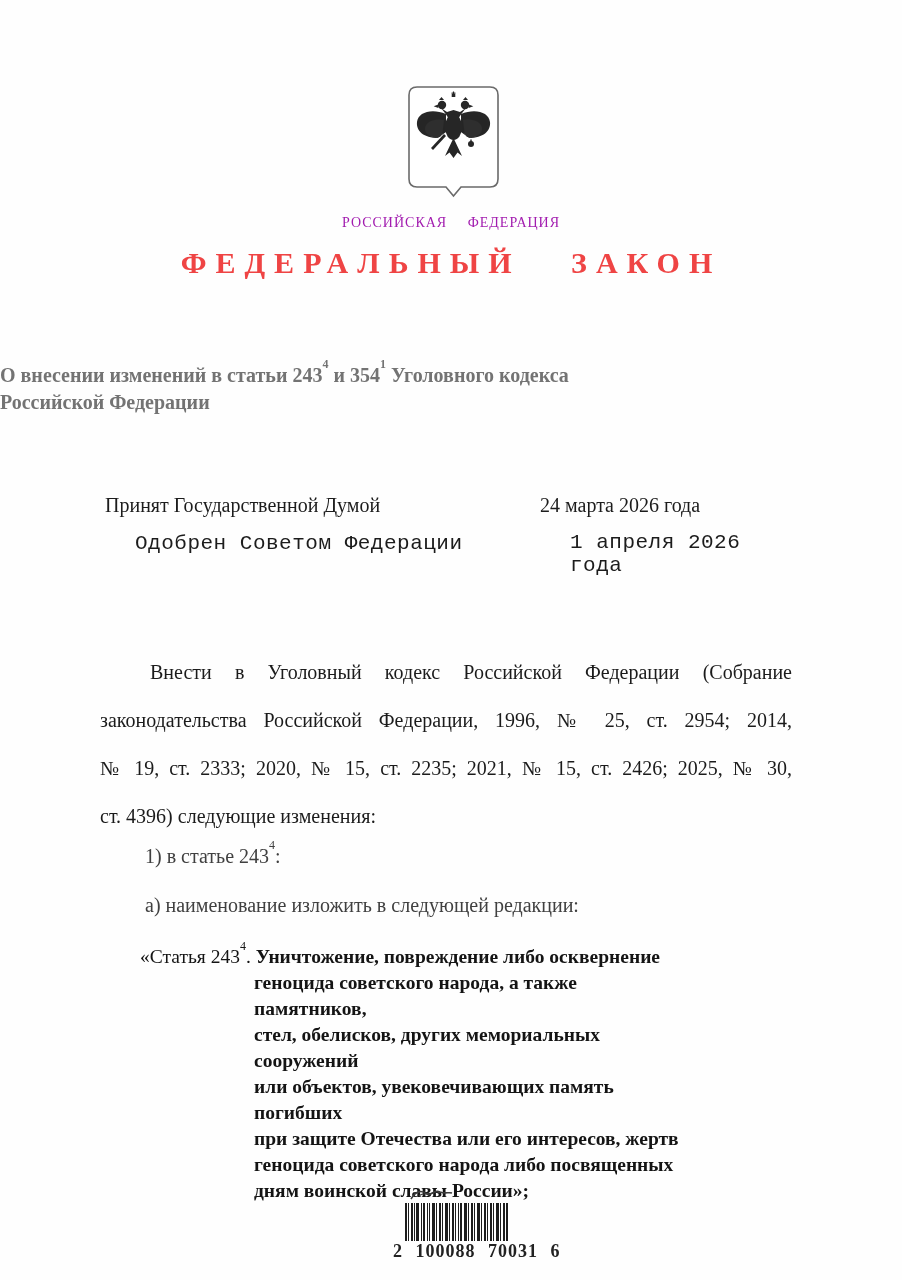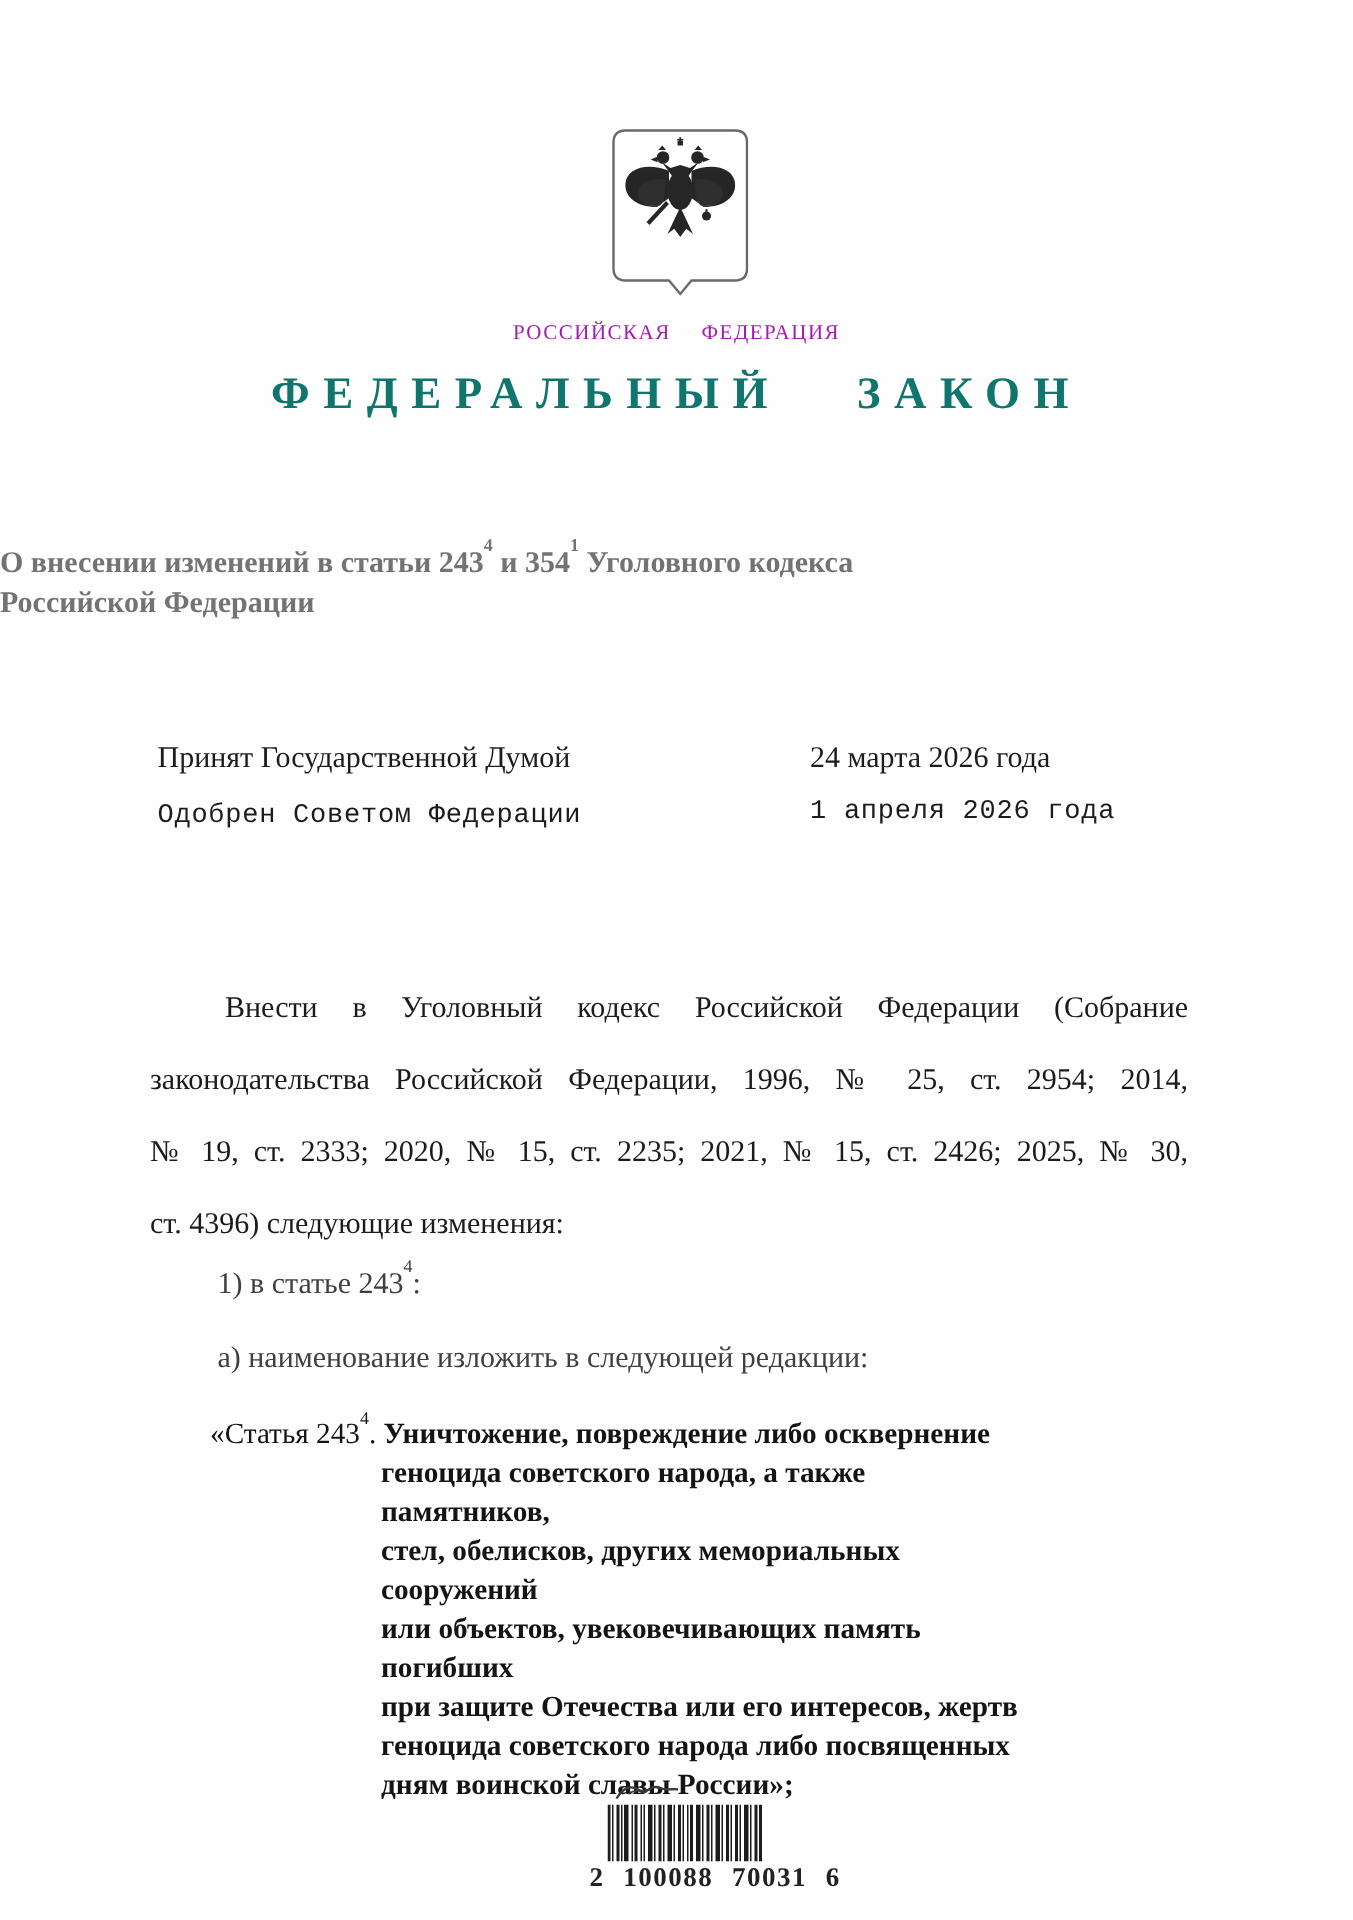--- a/index.html
+++ b/index.html
@@ -19,37 +19,37 @@
 
   
   .country{
     position:absolute;top:215px;left:0;width:100%;
     text-align:center;font-size:14px;letter-spacing:1px;word-spacing:16px;
     color:#a21caf;
   }
   .law-type{
     position:absolute;top:246px;left:0;width:100%;
     text-align:center;font-size:30px;font-weight:bold;
-    letter-spacing:9px;word-spacing:34px;color:#0f766e;
+    letter-spacing:9px;word-spacing:34px;color:#ef4444;
   }
   .doc-title{
     position:absolute;top:362px;left:0;width:100%;
     text-align:left;font-size:20px;font-weight:bold;line-height:27px;
     color:#737373;
   }
   sup{font-size:12px;line-height:0;position:relative;top:-6px;}
 
   
   .approval-row{position:absolute;left:105px;width:690px;font-size:20px;}
   .row1{top:494px;}
   .row2{top:531px;}
   .approval-date{position:absolute;left:435px;top:0;}
   .mono{
     font-family:"Liberation Mono","DejaVu Sans Mono",monospace;
-    font-size:18px;letter-spacing:0.5px;
+    font-size:21px;letter-spacing:0.5px;margin-left:30px;
   }
 
   
   .paragraph{
     position:absolute;left:100px;top:648px;width:692px;
     font-size:20px;line-height:48px;color:#1b1b1b;
   }
   .pline{width:100%;}
   .just{text-align:justify;text-align-last:justify;}
   .indent{text-indent:50px;}

